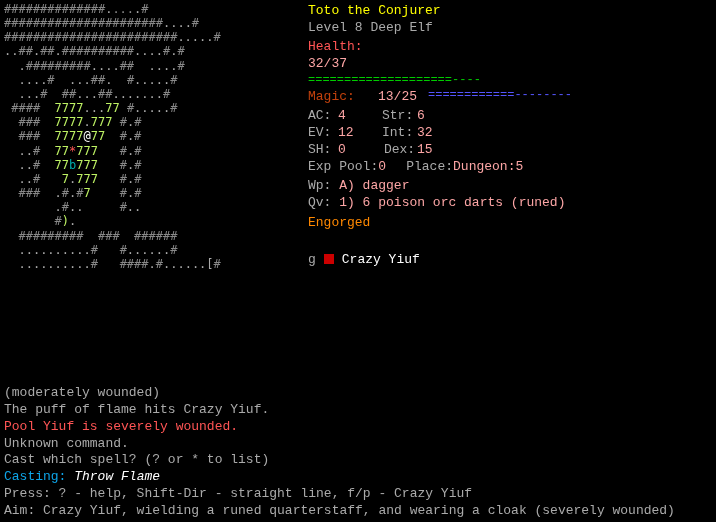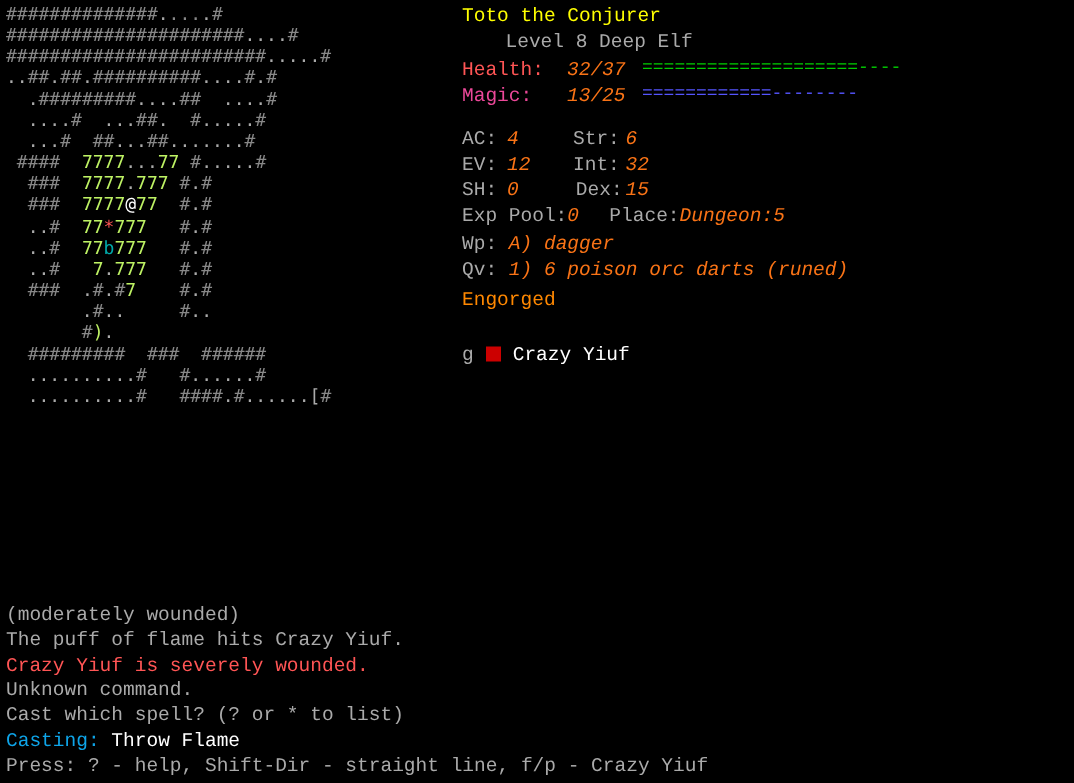--- a/index.html
+++ b/index.html
@@ -52,30 +52,30 @@
     .map-line { white-space: pre; color: #4a4a4a; }
     .c-yellow { color: #bef264; }
     .c-cyan { color: #00aaaa; }
     .c-white { color: #ffffff; }
     .c-gray { color: #888; }
     .c-lgray { color: #aaaaaa; }
     .c-lred { color: #ff5555; }
     .hp-bar-fill { color: #00cc00; }
 
     .char-name { color: #ffff00; }
-    .char-level { color: #aaaaaa; margin-left: 29px; }
+    .char-level { color: #aaaaaa; }
     .label-color { color: #aaaaaa; }
-    .val-color { color: #f97316; font-style: italic; }
+    .val-color { color: #fca5a5; }
     .health-label { color: #ff5555; }
-    .magic-label { color: #ec4899; }
+    .magic-label { color: #c2410c; }
     .engorged { color: #ff8800; }
 
     .msg-normal { color: #aaaaaa; }
     .msg-red { color: #ff5555; }
-    .msg-white { color: #ffffff; }
+    .msg-white { color: #ffffff; font-style: italic; }
     .msg-casting { color: #0ea5e9; }
 
     .monster-g { color: #aaaaaa; }
     .monster-icon {
       display: inline-block;
       width: 10px;
       height: 10px;
       background: #cc0000;
       vertical-align: middle;
       margin: 0 2px;
@@ -113,33 +113,33 @@
     </div>
 
     <div class="stats-panel">
       <div>
         <span class="char-name">Toto the Conjurer</span>
       </div>
       <div>
         <span class="char-level">Level 8 Deep Elf</span>
       </div>
 
-      <div style="display:flex; margin-top:2px;">
+      <div style="display:flex; flex-direction:column; margin-top:2px;">
         <span class="health-label" style="min-width:70px;">Health:</span>
         <span class="val-color" style="min-width:50px;">32/37</span>
         <span class="hp-bar-fill" style="color:#00cc00; font-size:12px;">====================----</span>
       </div>
 
       <div style="display:flex; flex-direction:row;">
         <span class="magic-label" style="min-width:70px;">Magic:</span>
         <span class="val-color" style="min-width:50px;">13/25</span>
         <span style="color:#5555ff; font-size:12px;">============--------</span>
       </div>
 
-      <div style="display:flex; flex-direction:row; margin-top:11px;">
+      <div style="display:flex; flex-direction:row; margin-top:1px;">
         <span class="label-color" style="min-width:30px;">AC:</span>
         <span class="val-color" style="min-width:40px; margin-right:4px;">4</span>
         <span class="label-color" style="min-width:35px;">Str:</span>
         <span class="val-color">6</span>
       </div>
 
       <div style="display:flex; flex-direction:row;">
         <span class="label-color" style="min-width:30px;">EV:</span>
         <span class="val-color" style="min-width:40px; margin-right:4px;">12</span>
         <span class="label-color" style="min-width:35px;">Int:</span>
@@ -183,28 +183,31 @@
   </div>
 
   <div class="messages-area">
     <div class="msg-normal">
       <span>(moderately wounded)</span>
     </div>
     <div class="msg-normal">
       <span>The puff of flame hits Crazy Yiuf.</span>
     </div>
     <div class="msg-red">
-      <span>Crazy Yiuf is severely wounded.</span>
+      <span>Pool Yiuf is severely wounded.</span>
     </div>
     <div class="msg-normal">
       <span>Unknown command.</span>
     </div>
     <div class="msg-normal">
       <span>Cast which spell? (? or * to list)</span>
     </div>
     <div>
       <span class="msg-casting">Casting: </span><span class="msg-white">Throw Flame</span>
     </div>
     <div class="msg-normal">
       <span>Press: ? - help, Shift-Dir - straight line, f/p - Crazy Yiuf</span>
     </div>
+    <div class="msg-normal">
+      <span>Aim: Crazy Yiuf, wielding a runed quarterstaff, and wearing a cloak (severely wounded)</span>
+    </div>
   </div>
 </div>
 
 </body></html>

